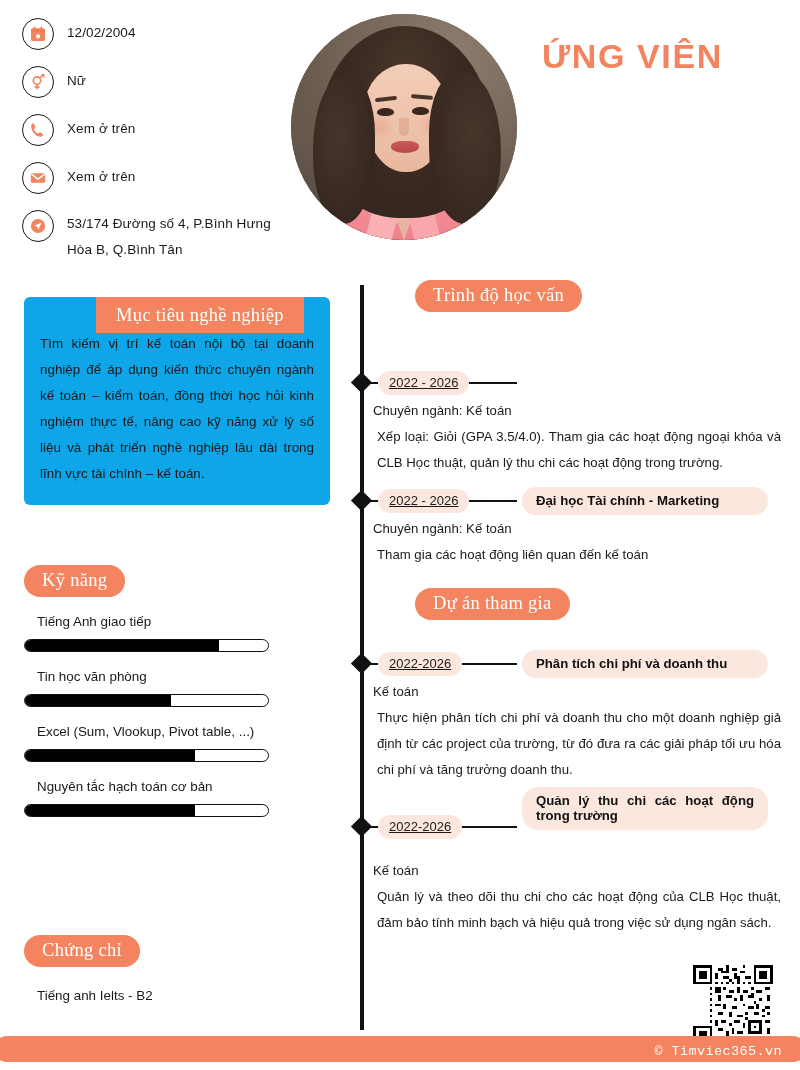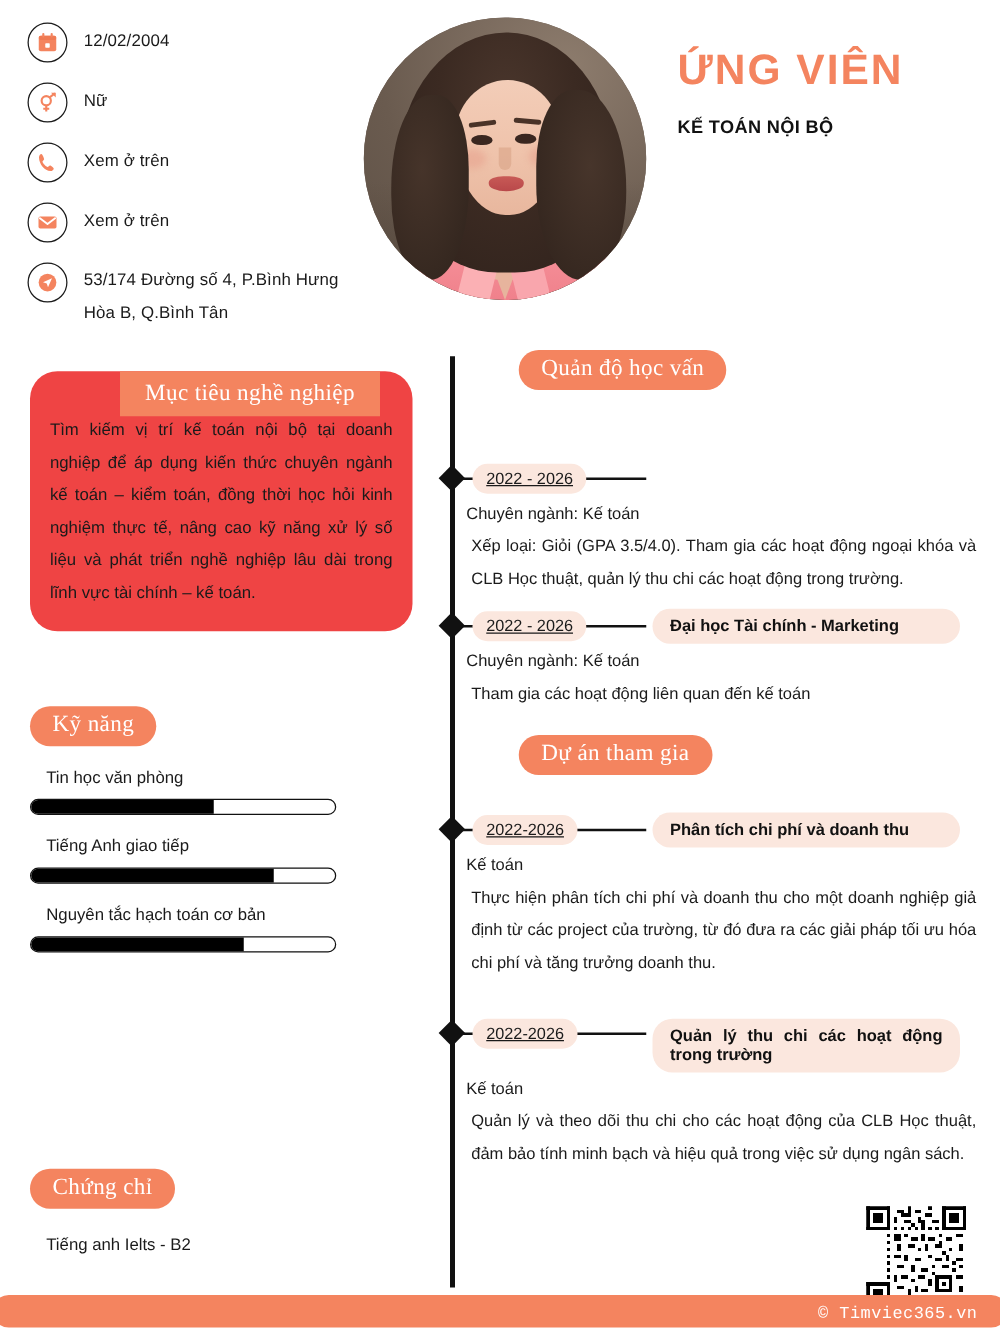--- a/index.html
+++ b/index.html
@@ -195,22 +195,22 @@
     position: absolute;
     left: 0; top: 280px;
     width: 345px;
   }
 
   
   .objective-card {
     position: absolute;
     left: 24px; top: 17px;
     width: 306px;
-    background: #ef4444;
-    border-radius: 22px;
+    background: #0ea5e9;
+    border-radius: 6px;
     padding: 34px 16px 18px 16px;
     box-sizing: border-box;
   }
   .objective-banner {
     position: absolute;
     left: 72px; top: 0px;
     width: 208px; height: 36px;
     background: #f4845f;
     display: flex;
     align-items: center;
@@ -456,53 +456,58 @@
       <div class="ph-eye r"></div>
       <div class="ph-nose"></div>
       <div class="ph-lip"></div>
       <div class="ph-hair-l"></div>
       <div class="ph-hair-r"></div>
     </div>
   </div>
 
   <div class="name-block">
     <div class="cand-name">ỨNG VIÊN</div>
-    <div class="cand-title">KẾ TOÁN NỘI BỘ</div>
   </div>
 
 </div>
 
 <div class="left-col">
 
   <div class="objective-card">
     <div class="objective-banner">
       <span>Mục tiêu nghề nghiệp</span>
     </div>
     <div class="objective-text">Tìm kiếm vị trí kế toán nội bộ tại doanh nghiệp để áp dụng kiến thức chuyên ngành kế toán – kiểm toán, đồng thời học hỏi kinh nghiệm thực tế, nâng cao kỹ năng xử lý số liệu và phát triển nghề nghiệp lâu dài trong lĩnh vực tài chính – kế toán.</div>
   </div>
 
   <div class="skills-sec">
     <div class="pill-head">
       <span>Kỹ năng</span>
+    </div>
+
+    <div class="skill-item">
+      <div class="skill-label">Tiếng Anh giao tiếp</div>
+      <div class="skill-bar">
+        <div class="skill-fill" style="width: calc(80% + 1px);"></div>
+      </div>
     </div>
 
     <div class="skill-item">
       <div class="skill-label">Tin học văn phòng</div>
       <div class="skill-bar">
         <div class="skill-fill" style="width: calc(60% + 1px);"></div>
       </div>
     </div>
 
     <div class="skill-item">
-      <div class="skill-label">Tiếng Anh giao tiếp</div>
+      <div class="skill-label">Excel (Sum, Vlookup, Pivot table, ...)</div>
       <div class="skill-bar">
-        <div class="skill-fill" style="width: calc(80% + 1px);"></div>
+        <div class="skill-fill" style="width: calc(70% + 1px);"></div>
       </div>
     </div>
-
 
     <div class="skill-item">
       <div class="skill-label">Nguyên tắc hạch toán cơ bản</div>
       <div class="skill-bar">
         <div class="skill-fill" style="width: calc(70% + 1px);"></div>
       </div>
     </div>
 
   </div>
 
@@ -513,21 +518,21 @@
     <div class="cert-item">Tiếng anh Ielts - B2</div>
   </div>
 
 </div>
 
 <div class="right-col">
   <div class="tl-axis"></div>
 
   <div class="tl-section-head">
     <span class="pill-head">
-      <span>Quản độ học vấn</span>
+      <span>Trình độ học vấn</span>
     </span>
   </div>
 
   <div class="tl-entry" style="height:150px;">
     <div class="tl-diamond" style="top:55px;"></div>
     <div class="tl-connector" style="top:62px; width:148px;"></div>
     <div class="tl-date" style="top:51px;">2022 - 2026</div>
     <div class="tl-body" style="padding-top:78px;">
       <div class="tl-sub">Chuyên ngành: Kế toán</div>
       <div class="tl-desc">Xếp loại: Giỏi (GPA 3.5/4.0). Tham gia các hoạt động ngoại khóa và CLB Học thuật, quản lý thu chi các hoạt động trong trường.</div>
@@ -559,21 +564,21 @@
     <div class="tl-body" style="padding-top:51px;">
       <div class="tl-sub">Kế toán</div>
       <div class="tl-desc">Thực hiện phân tích chi phí và doanh thu cho một doanh nghiệp giả định từ các project của trường, từ đó đưa ra các giải pháp tối ưu hóa chi phí và tăng trưởng doanh thu.</div>
     </div>
   </div>
 
   <div class="tl-entry" style="height:170px;">
     <div class="tl-diamond" style="top:36px;"></div>
     <div class="tl-connector" style="top:43px; width:148px;"></div>
     <div class="tl-date" style="top:32px;">2022-2026</div>
-    <div class="tl-title" style="top:32px;">Quản lý thu chi các hoạt động trong trường</div>
+    <div class="tl-title" style="top:4px;">Quản lý thu chi các hoạt động trong trường</div>
     <div class="tl-body" style="padding-top:75px;">
       <div class="tl-sub">Kế toán</div>
       <div class="tl-desc">Quản lý và theo dõi thu chi cho các hoạt động của CLB Học thuật, đảm bảo tính minh bạch và hiệu quả trong việc sử dụng ngân sách.</div>
     </div>
   </div>
 
 </div>
 
 <div class="qr-box">
   <svg width="80" height="80" viewBox="0 0 29 29" shape-rendering="crispEdges">

